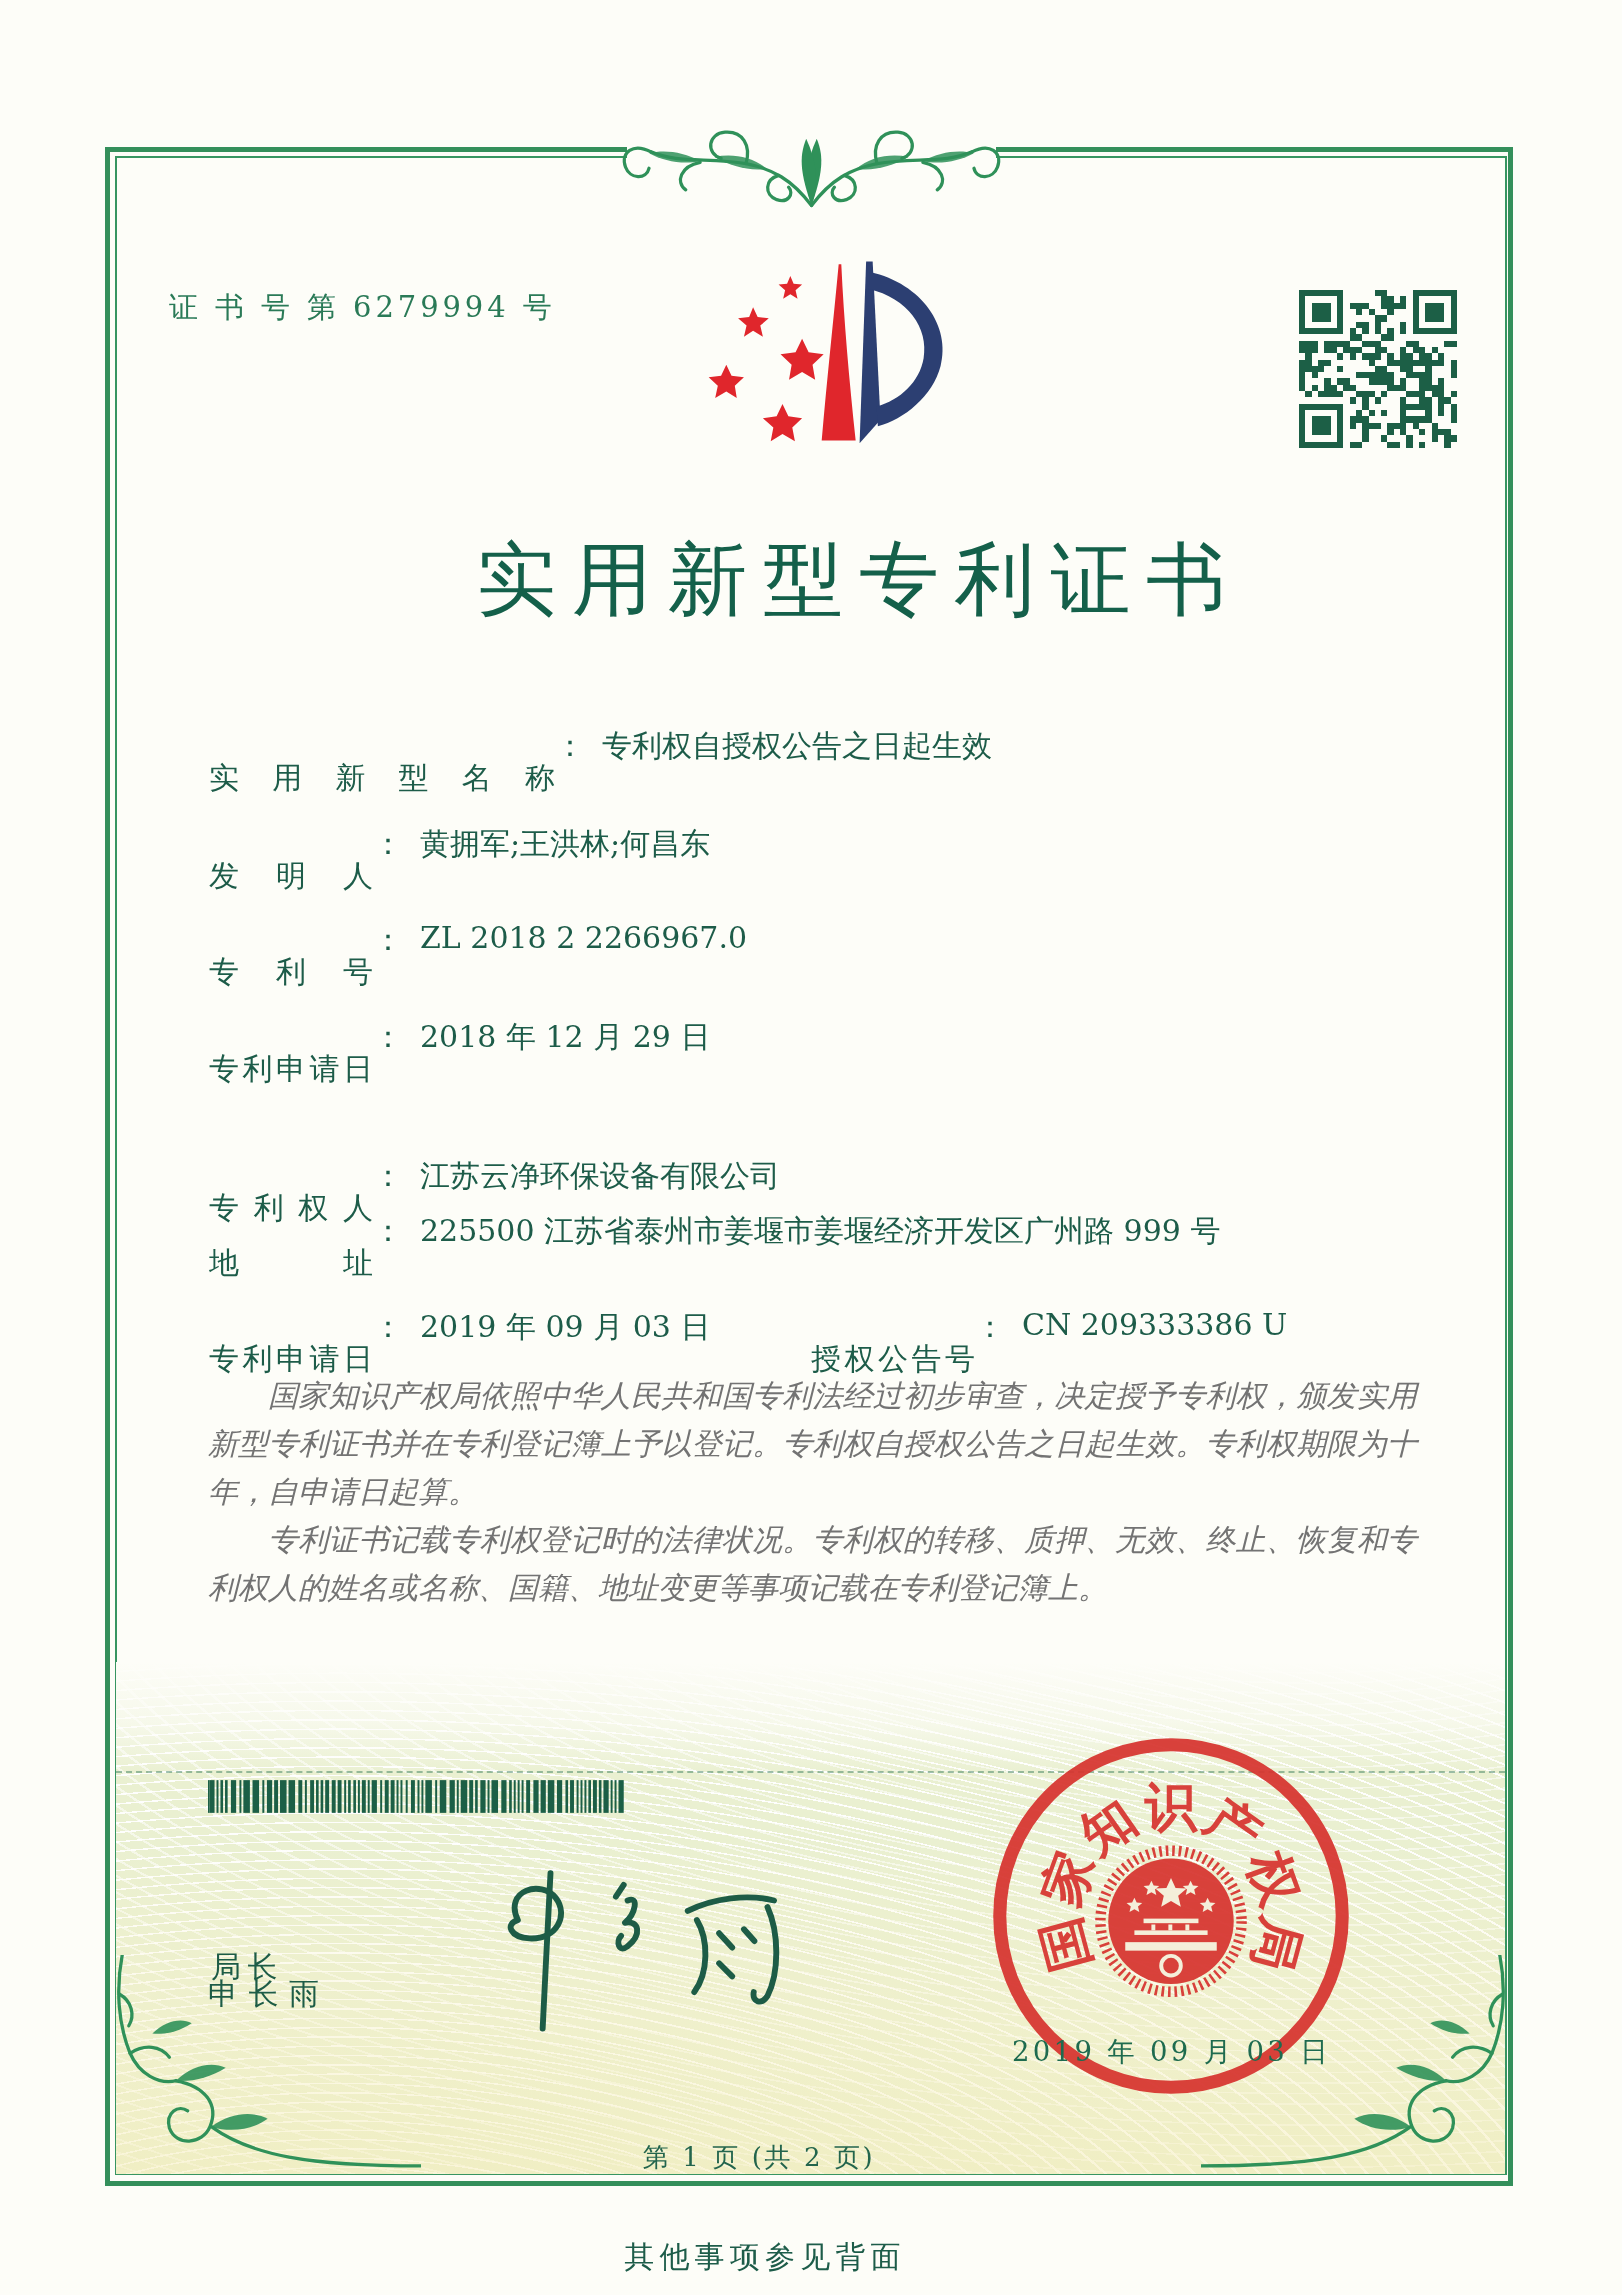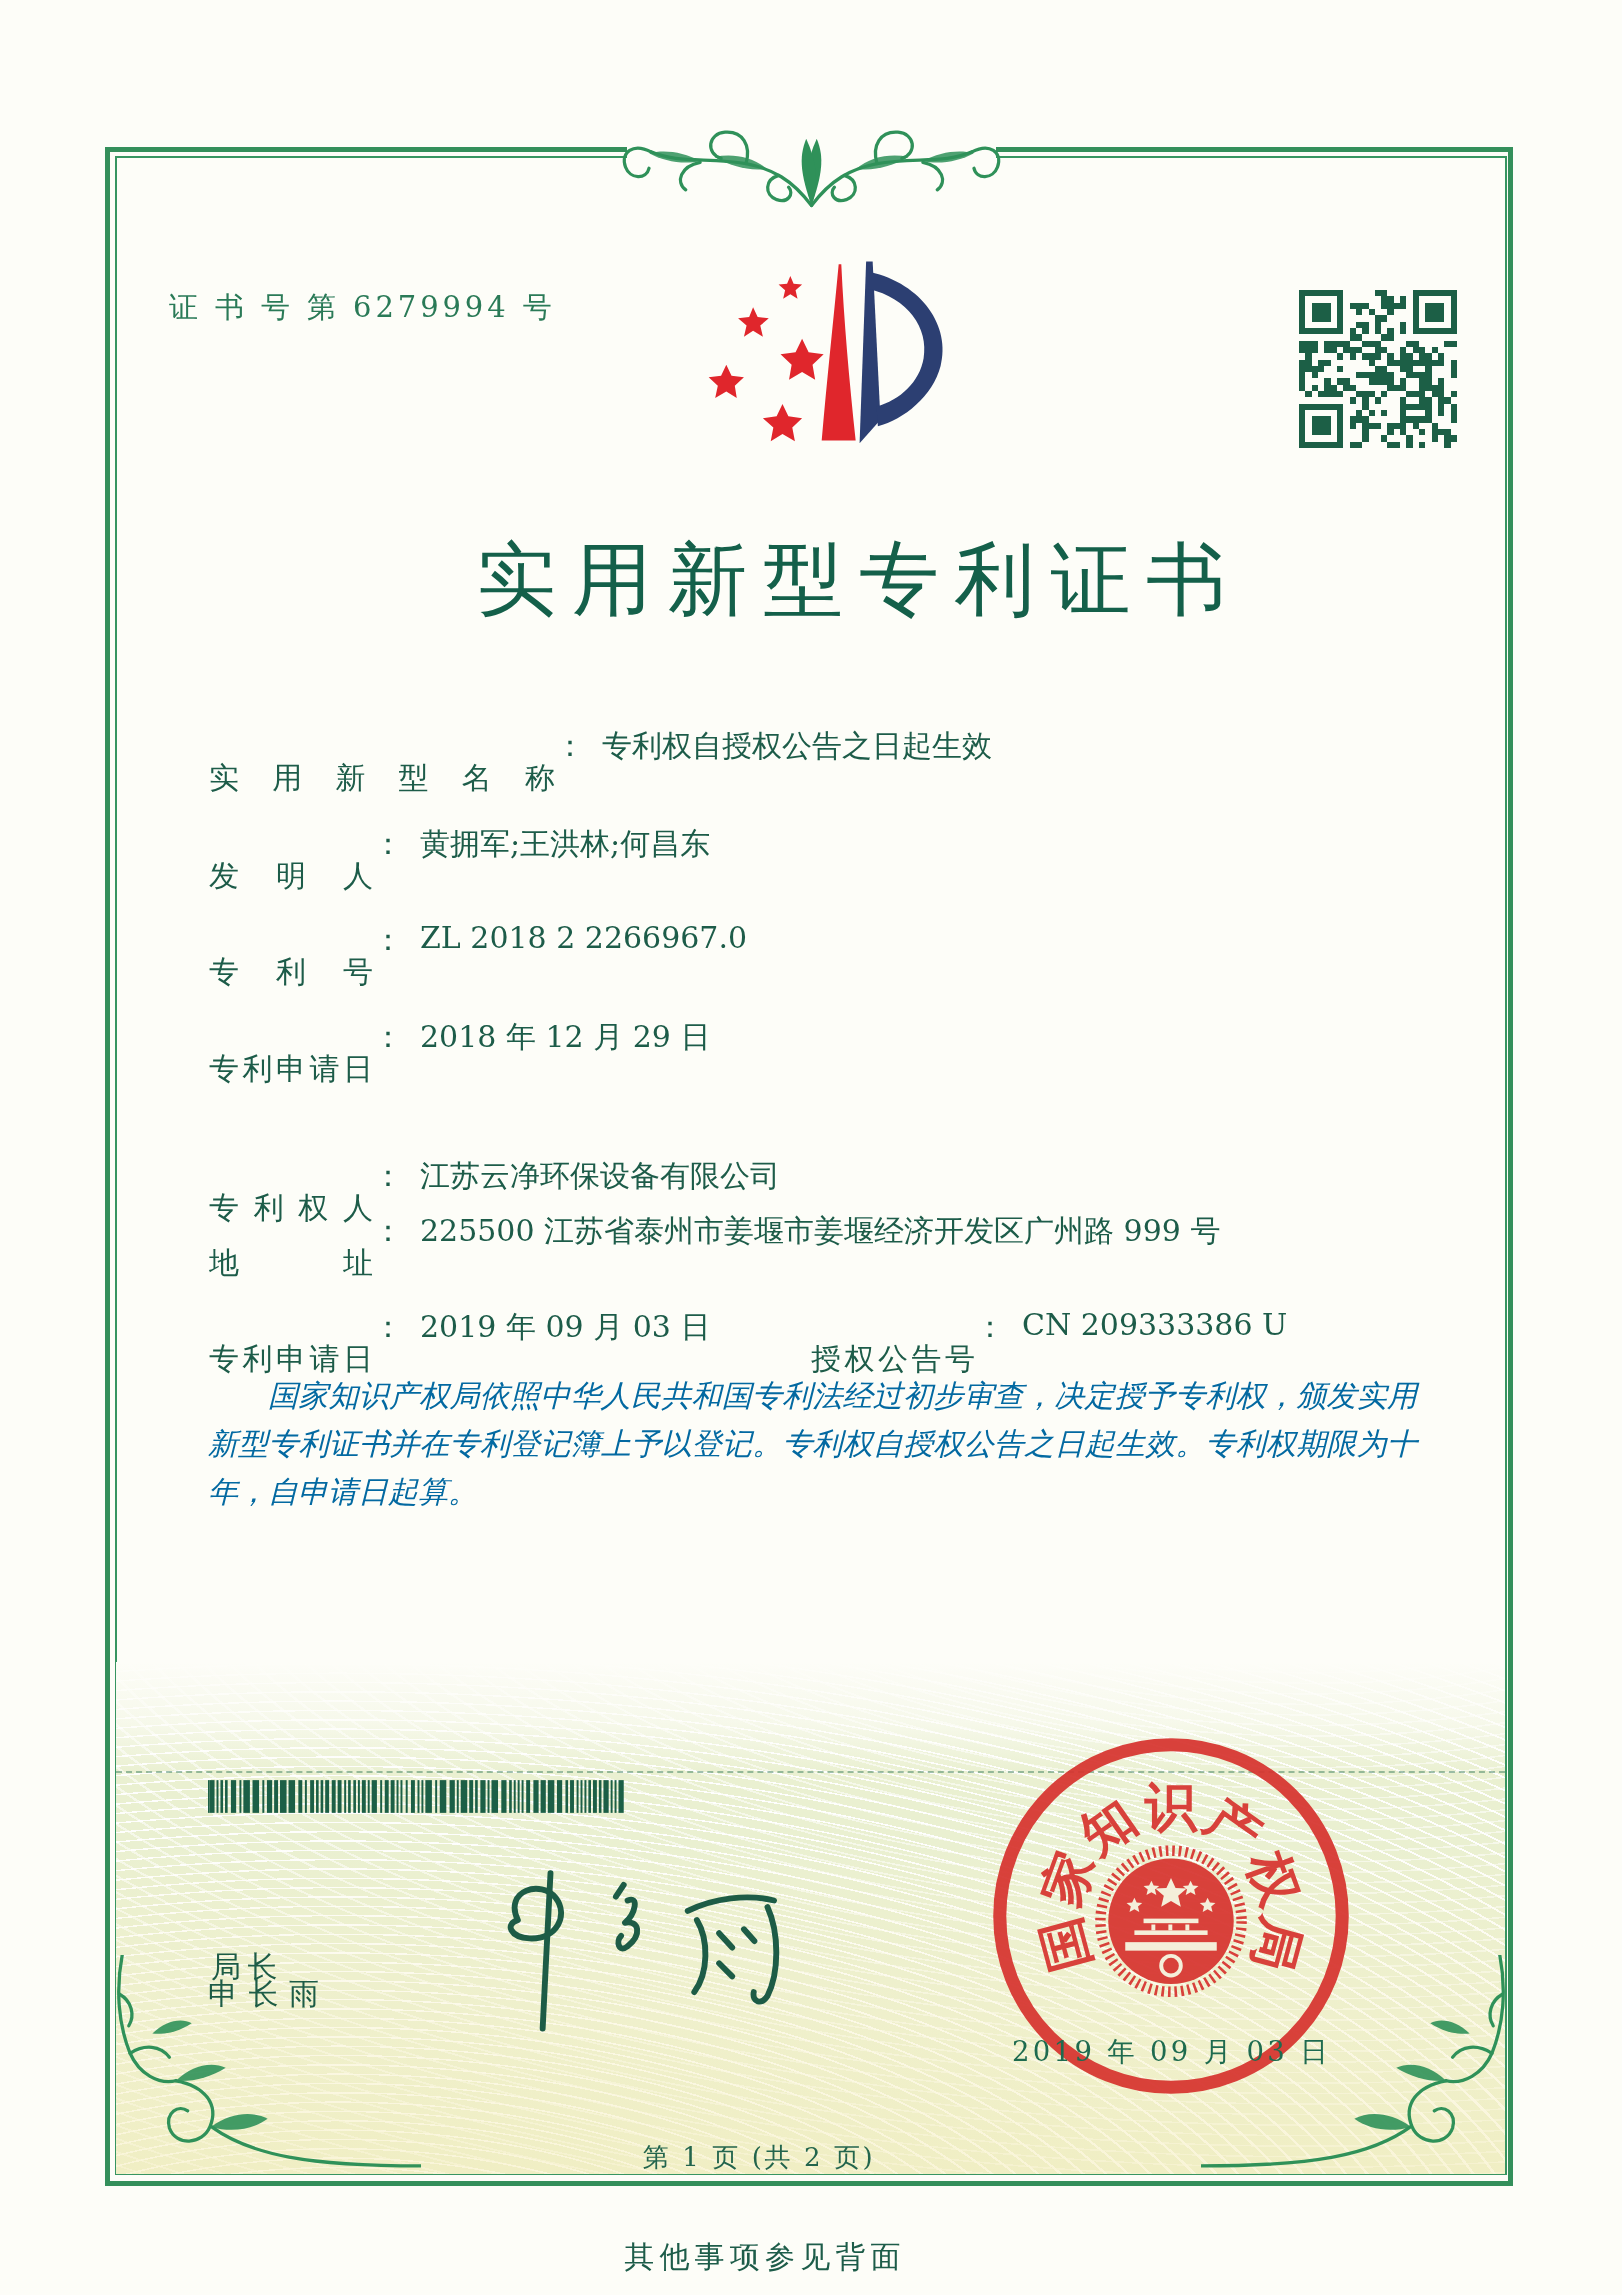--- a/index.html
+++ b/index.html
@@ -48,21 +48,21 @@
     left:0;top:527px;width:1622px;text-align:center;
     font-size:80px;letter-spacing:15.7px;color:#14604a;font-weight:500;z-index:3;margin-left:48px;
   }
   .frow{left:209px;height:41px;font-size:30px;color:#1d5c49;z-index:3;white-space:nowrap;}
   .flabel{display:inline-block;width:164px;text-align:justify;text-align-last:justify;vertical-align:top;margin-top:32px;}
   .flabel.wide{width:346px;}
   .fcolon{display:inline-block;vertical-align:top;}
   .fvalue{display:inline-block;margin-left:17px;vertical-align:top;}
   .pair2{position:absolute;left:602px;top:0;white-space:nowrap;}
   .paras{
-    left:208px;top:1372px;width:1209px;z-index:3;color:#0369a1;
+    left:208px;top:1372px;width:1209px;z-index:3;color:#737373;
     font-size:30px;line-height:48px;font-style:italic;text-align:justify;
   }
   .paras p{margin:0;text-indent:2em;}
   .signer-title{left:211px;top:1905px;font-size:30px;letter-spacing:6.5px;color:#1d5c46;z-index:3;margin-top:42px;}
   .signer-name{left:208px;top:1974px;font-size:30px;letter-spacing:10.5px;color:#1d5c46;z-index:3;}
   .seal-date{
     left:975px;top:2034px;width:393px;text-align:center;
     font-size:27.5px;letter-spacing:3.3px;color:#1e6b4f;z-index:5;
   }
   .page-number{
@@ -394,20 +394,21 @@
 </div>
 <div class="abs frow" style="top:1307px">
   <span class="flabel">专利申请日</span><span class="fcolon">：</span><span class="fvalue">2019 年 09 月 03 日</span>
   <span class="pair2">
     <span class="flabel">授权公告号</span><span class="fcolon">：</span><span class="fvalue">CN 209333386 U</span>
   </span>
 </div>
 
 <div class="abs paras">
   <p>国家知识产权局依照中华人民共和国专利法经过初步审查，决定授予专利权，颁发实用新型专利证书并在专利登记簿上予以登记。专利权自授权公告之日起生效。专利权期限为十年，自申请日起算。</p>
+  <p>专利证书记载专利权登记时的法律状况。专利权的转移、质押、无效、终止、恢复和专利权人的姓名或名称、国籍、地址变更等事项记载在专利登记簿上。</p>
 </div>
 
 <svg class="abs barcode" width="419" height="33" viewBox="0 0 640 50">
     <rect x="0" y="0" width="2" height="50" fill="#1c5f46"></rect>
     <rect x="2" y="0" width="8" height="50" fill="#1c5f46"></rect>
     <rect x="13" y="0" width="3" height="50" fill="#1c5f46"></rect>
     <rect x="19" y="0" width="4" height="50" fill="#1c5f46"></rect>
     <rect x="26" y="0" width="4" height="50" fill="#1c5f46"></rect>
     <rect x="35" y="0" width="8" height="50" fill="#1c5f46"></rect>
     <rect x="48" y="0" width="3" height="50" fill="#1c5f46"></rect>

